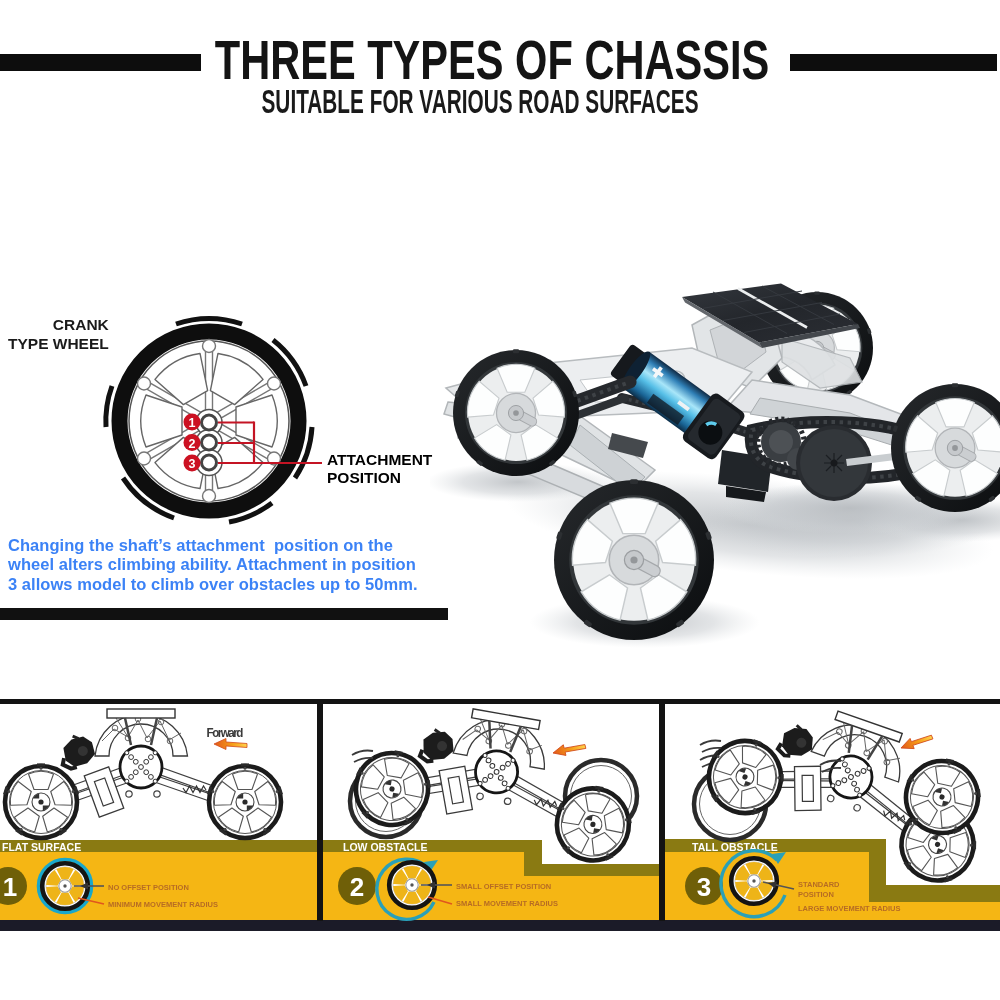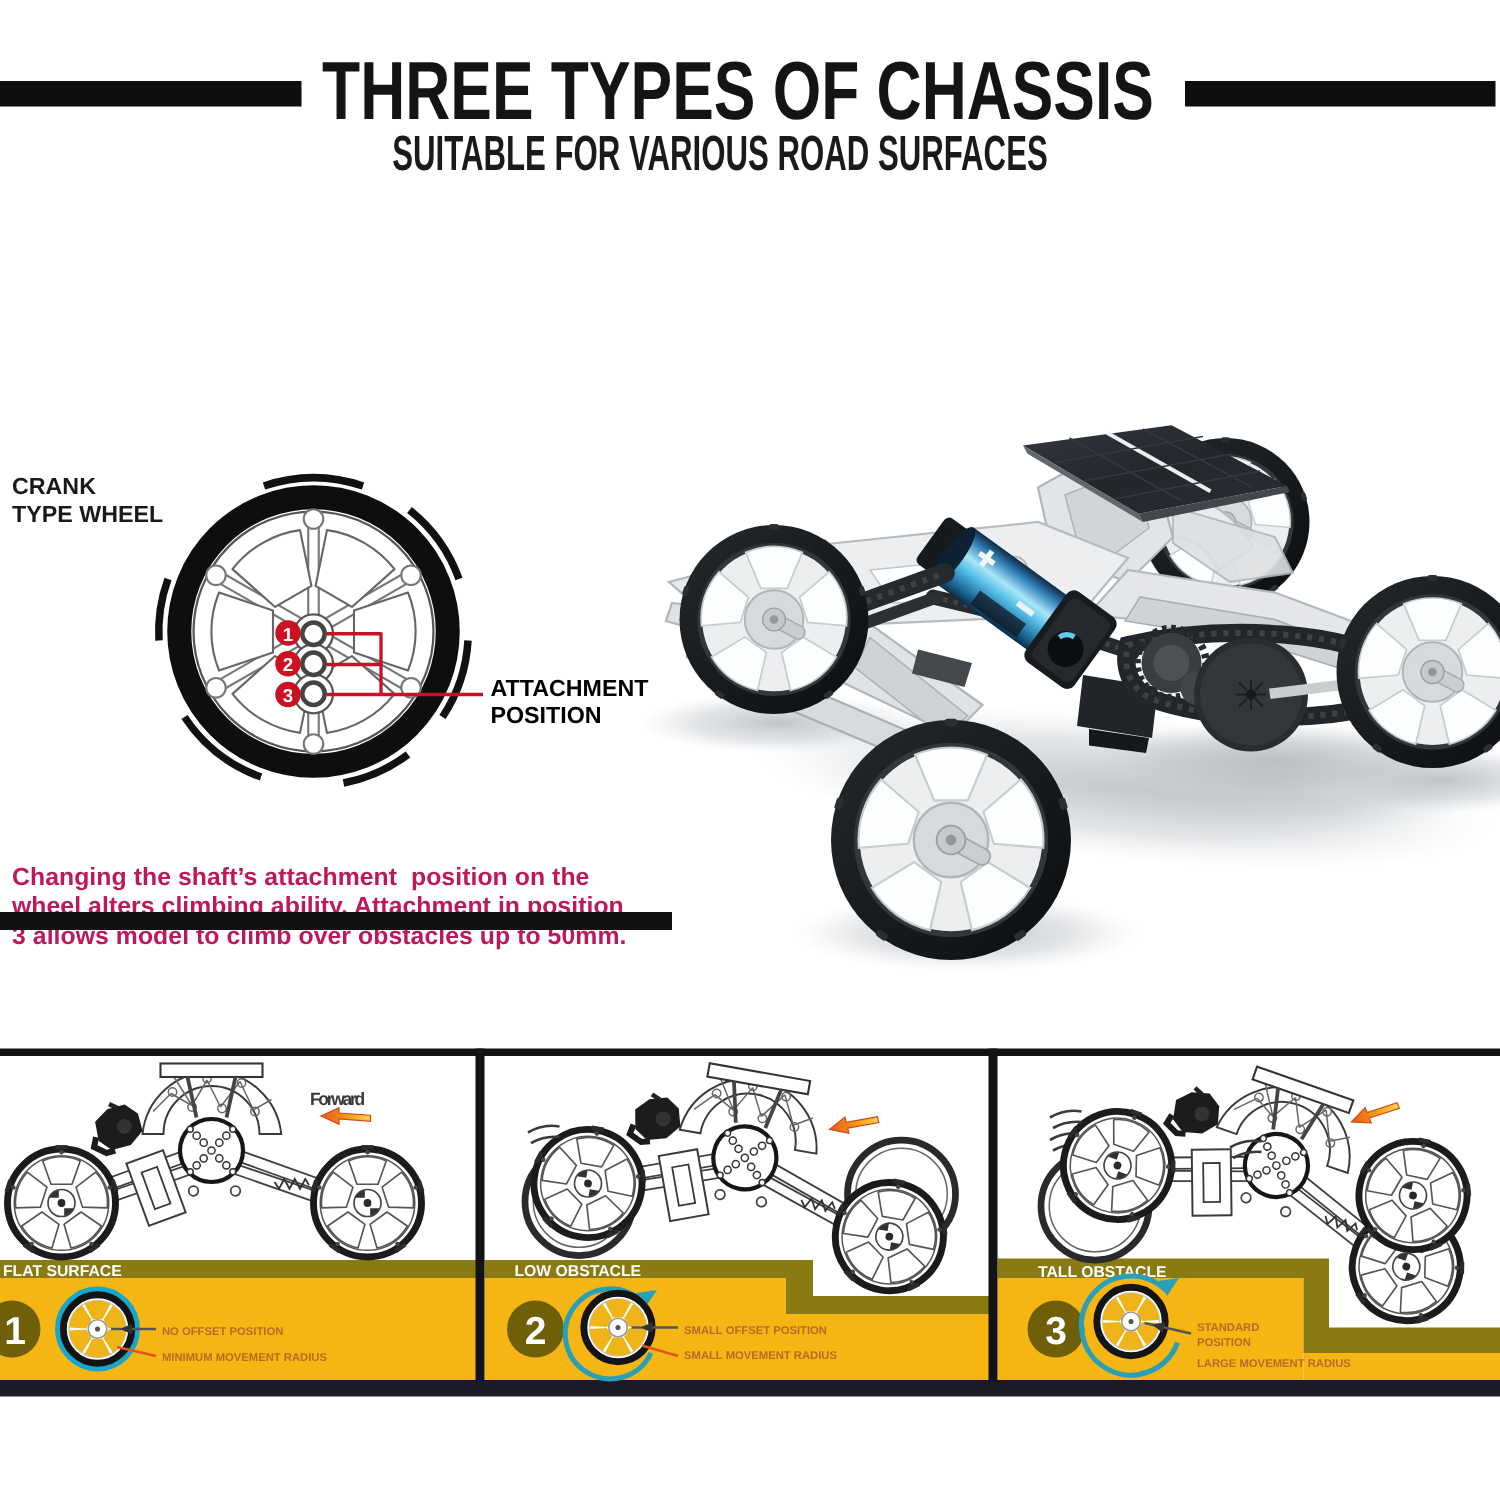--- a/index.html
+++ b/index.html
@@ -86,23 +86,23 @@
 
     <g font-family="Liberation Sans,sans-serif" font-weight="bold" font-size="12.5" text-anchor="middle" fill="#fff">
       <circle cx="192" cy="142" r="8.5" fill="#cc1122"></circle>
       <circle cx="192" cy="162.5" r="8.5" fill="#cc1122"></circle>
       <circle cx="192" cy="183" r="8.5" fill="#cc1122"></circle>
       <text x="192" y="147">1</text>
       <text x="192" y="167.5">2</text>
       <text x="192" y="188">3</text>
     </g>
   </svg>
-  <div class="abs" style="left:8px;top:315px;font-size:15.5px;font-weight:bold;color:#1a1a1a;line-height:19px;">CRANK<br>TYPE WHEEL</div>
+  <div class="abs" style="left:8px;top:315px;font-size:15.5px;font-weight:bold;color:#1a1a1a;line-height:19px;text-align:right;">CRANK<br>TYPE WHEEL</div>
   <div class="abs" style="left:327px;top:451px;font-size:15.5px;font-weight:bold;color:#000000;line-height:18px;">ATTACHMENT<br>POSITION</div>
-  <div class="abs" style="left:8px;top:536px;font-size:16.5px;font-weight:bold;color:#be185d;line-height:19.4px;letter-spacing:0.05px;margin-top:40px;">Changing the shaft’s attachment&nbsp; position on the<br>wheel alters climbing ability. Attachment in position<br>3 allows model to climb over obstacles up to 50mm.</div>
+  <div class="abs" style="left:8px;top:536px;font-size:16.5px;font-weight:bold;color:#3b82f6;line-height:19.4px;letter-spacing:0.05px;">Changing the shaft’s attachment&nbsp; position on the<br>wheel alters climbing ability. Attachment in position<br>3 allows model to climb over obstacles up to 50mm.</div>
 
   <div class="abs" style="left:0;top:608px;width:448px;height:12px;background:#111;"></div>
 
   <svg class="abs" id="carsvg" style="left:430px;top:230px;" width="570" height="450" viewBox="0 0 570 450">
     <defs>
       <radialGradient id="shad" cx="0.5" cy="0.5" r="0.5">
         <stop offset="0" stop-color="#b7bbbf" stop-opacity="0.85"></stop>
         <stop offset="0.6" stop-color="#c6cace" stop-opacity="0.5"></stop>
         <stop offset="1" stop-color="#d8dcdf" stop-opacity="0"></stop>
       </radialGradient>

